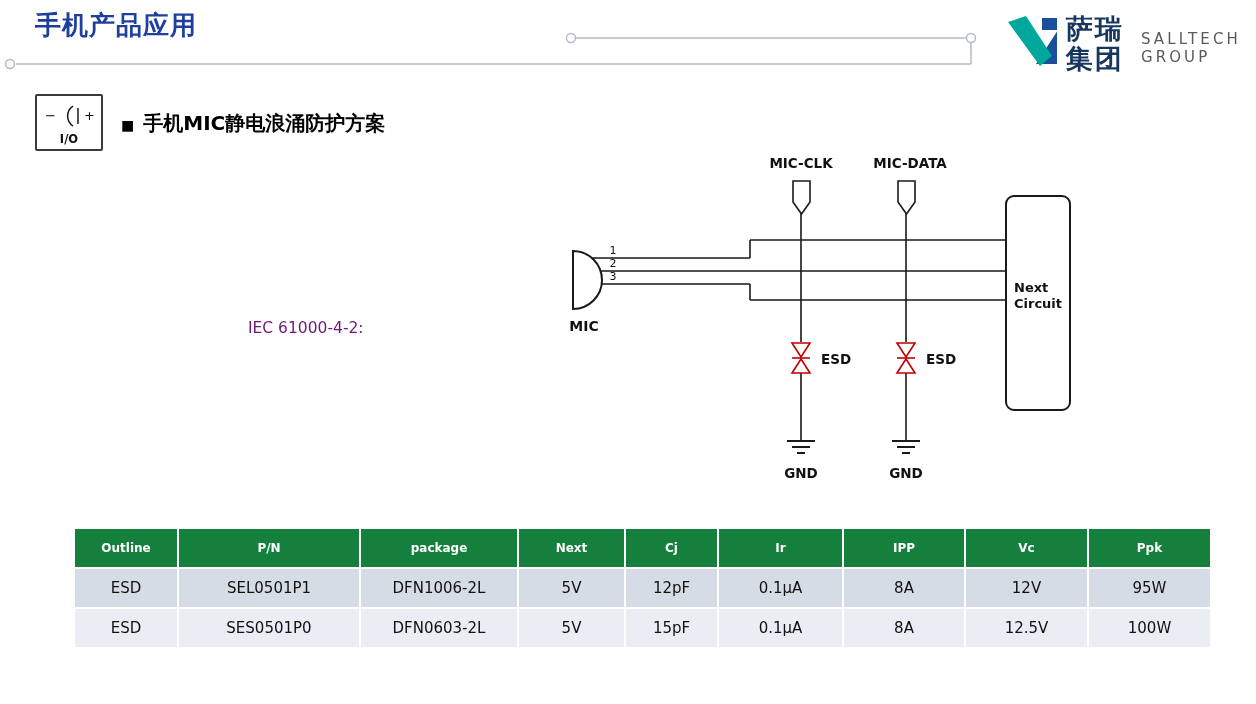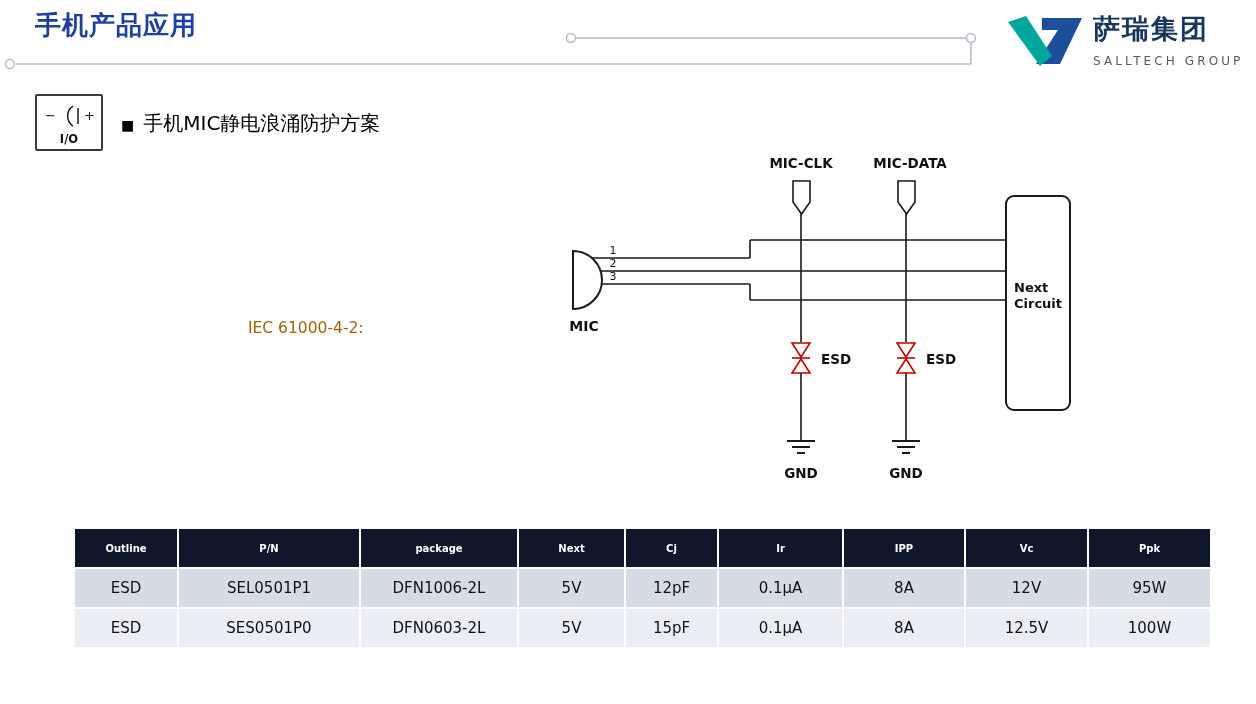--- a/index.html
+++ b/index.html
@@ -9,41 +9,41 @@
     border-bottom:1px solid #e3e3e3;
   }
   .overlay { position:absolute; left:0; top:0; pointer-events:none; }
 
   .page-title {
     position:absolute; left:35px; top:8px;
     font-size:26px; font-weight:bold; color:#1F3F9E; letter-spacing:1px;
   }
 
   .logo { position:absolute; left:1006px; top:14px; display:flex; align-items:flex-start; gap:9px; }
-  .logo-text { display:flex; flex-direction:column; }
+  .logo-text { display:flex; flex-direction:row; }
   .logo-name { font-size:27px; font-weight:bold; color:#17365D; letter-spacing:2px; line-height:30px; }
-  .logo-sub  { font-size:12px; color:#5a5a5a; letter-spacing:3.1px; margin-top:10px; }
+  .logo-sub  { font-size:15px; color:#5a5a5a; letter-spacing:3.1px; margin-top:16px; }
 
   .io-badge {
     position:absolute; left:35px; top:94px; width:68px; height:57px;
     border:2px solid #3a3a3a; border-radius:2px; box-sizing:border-box; background:#fff;
   }
 
   .section-heading { position:absolute; left:121px; top:110px; display:flex; align-items:center; color:#000; }
   .section-bullet { font-size:14px; margin-right:9px; position:relative; top:1px; }
-  .section-text { font-size:20px; font-weight:normal; }
+  .section-text { font-size:20px; font-weight:bold; }
 
-  .iec-note { position:absolute; left:248px; top:314px; font-size:15.5px; color:#a16207; line-height:29px; }
+  .iec-note { position:absolute; left:248px; top:314px; font-size:15.5px; color:#701a75; line-height:29px; }
 
   .spec-table {
     position:absolute; left:75px; top:529px; width:1135px;
     border-collapse:collapse; table-layout:fixed; text-align:center;
   }
   .spec-table th {
-    background:#0f172a; color:#ffffff; font-size:10px; font-weight:bold;
+    background:#15803d; color:#ffffff; font-size:12px; font-weight:bold;
     height:38px; border-right:2px solid #fff; border-bottom:2px solid #fff; padding:0;
   }
   .spec-table td {
     font-size:15px; color:#101010; height:38px;
     border-right:2px solid #fff; border-bottom:2px solid #fff; padding:0;
   }
   .spec-table th:last-child, .spec-table td:last-child { border-right:none;margin-left:29px; }
   .spec-table tr:last-child td { border-bottom:none; }
   .spec-table tr.row-odd td  { background:#D6DCE6; }
   .spec-table tr.row-even td { background:#EAEDF4; }

